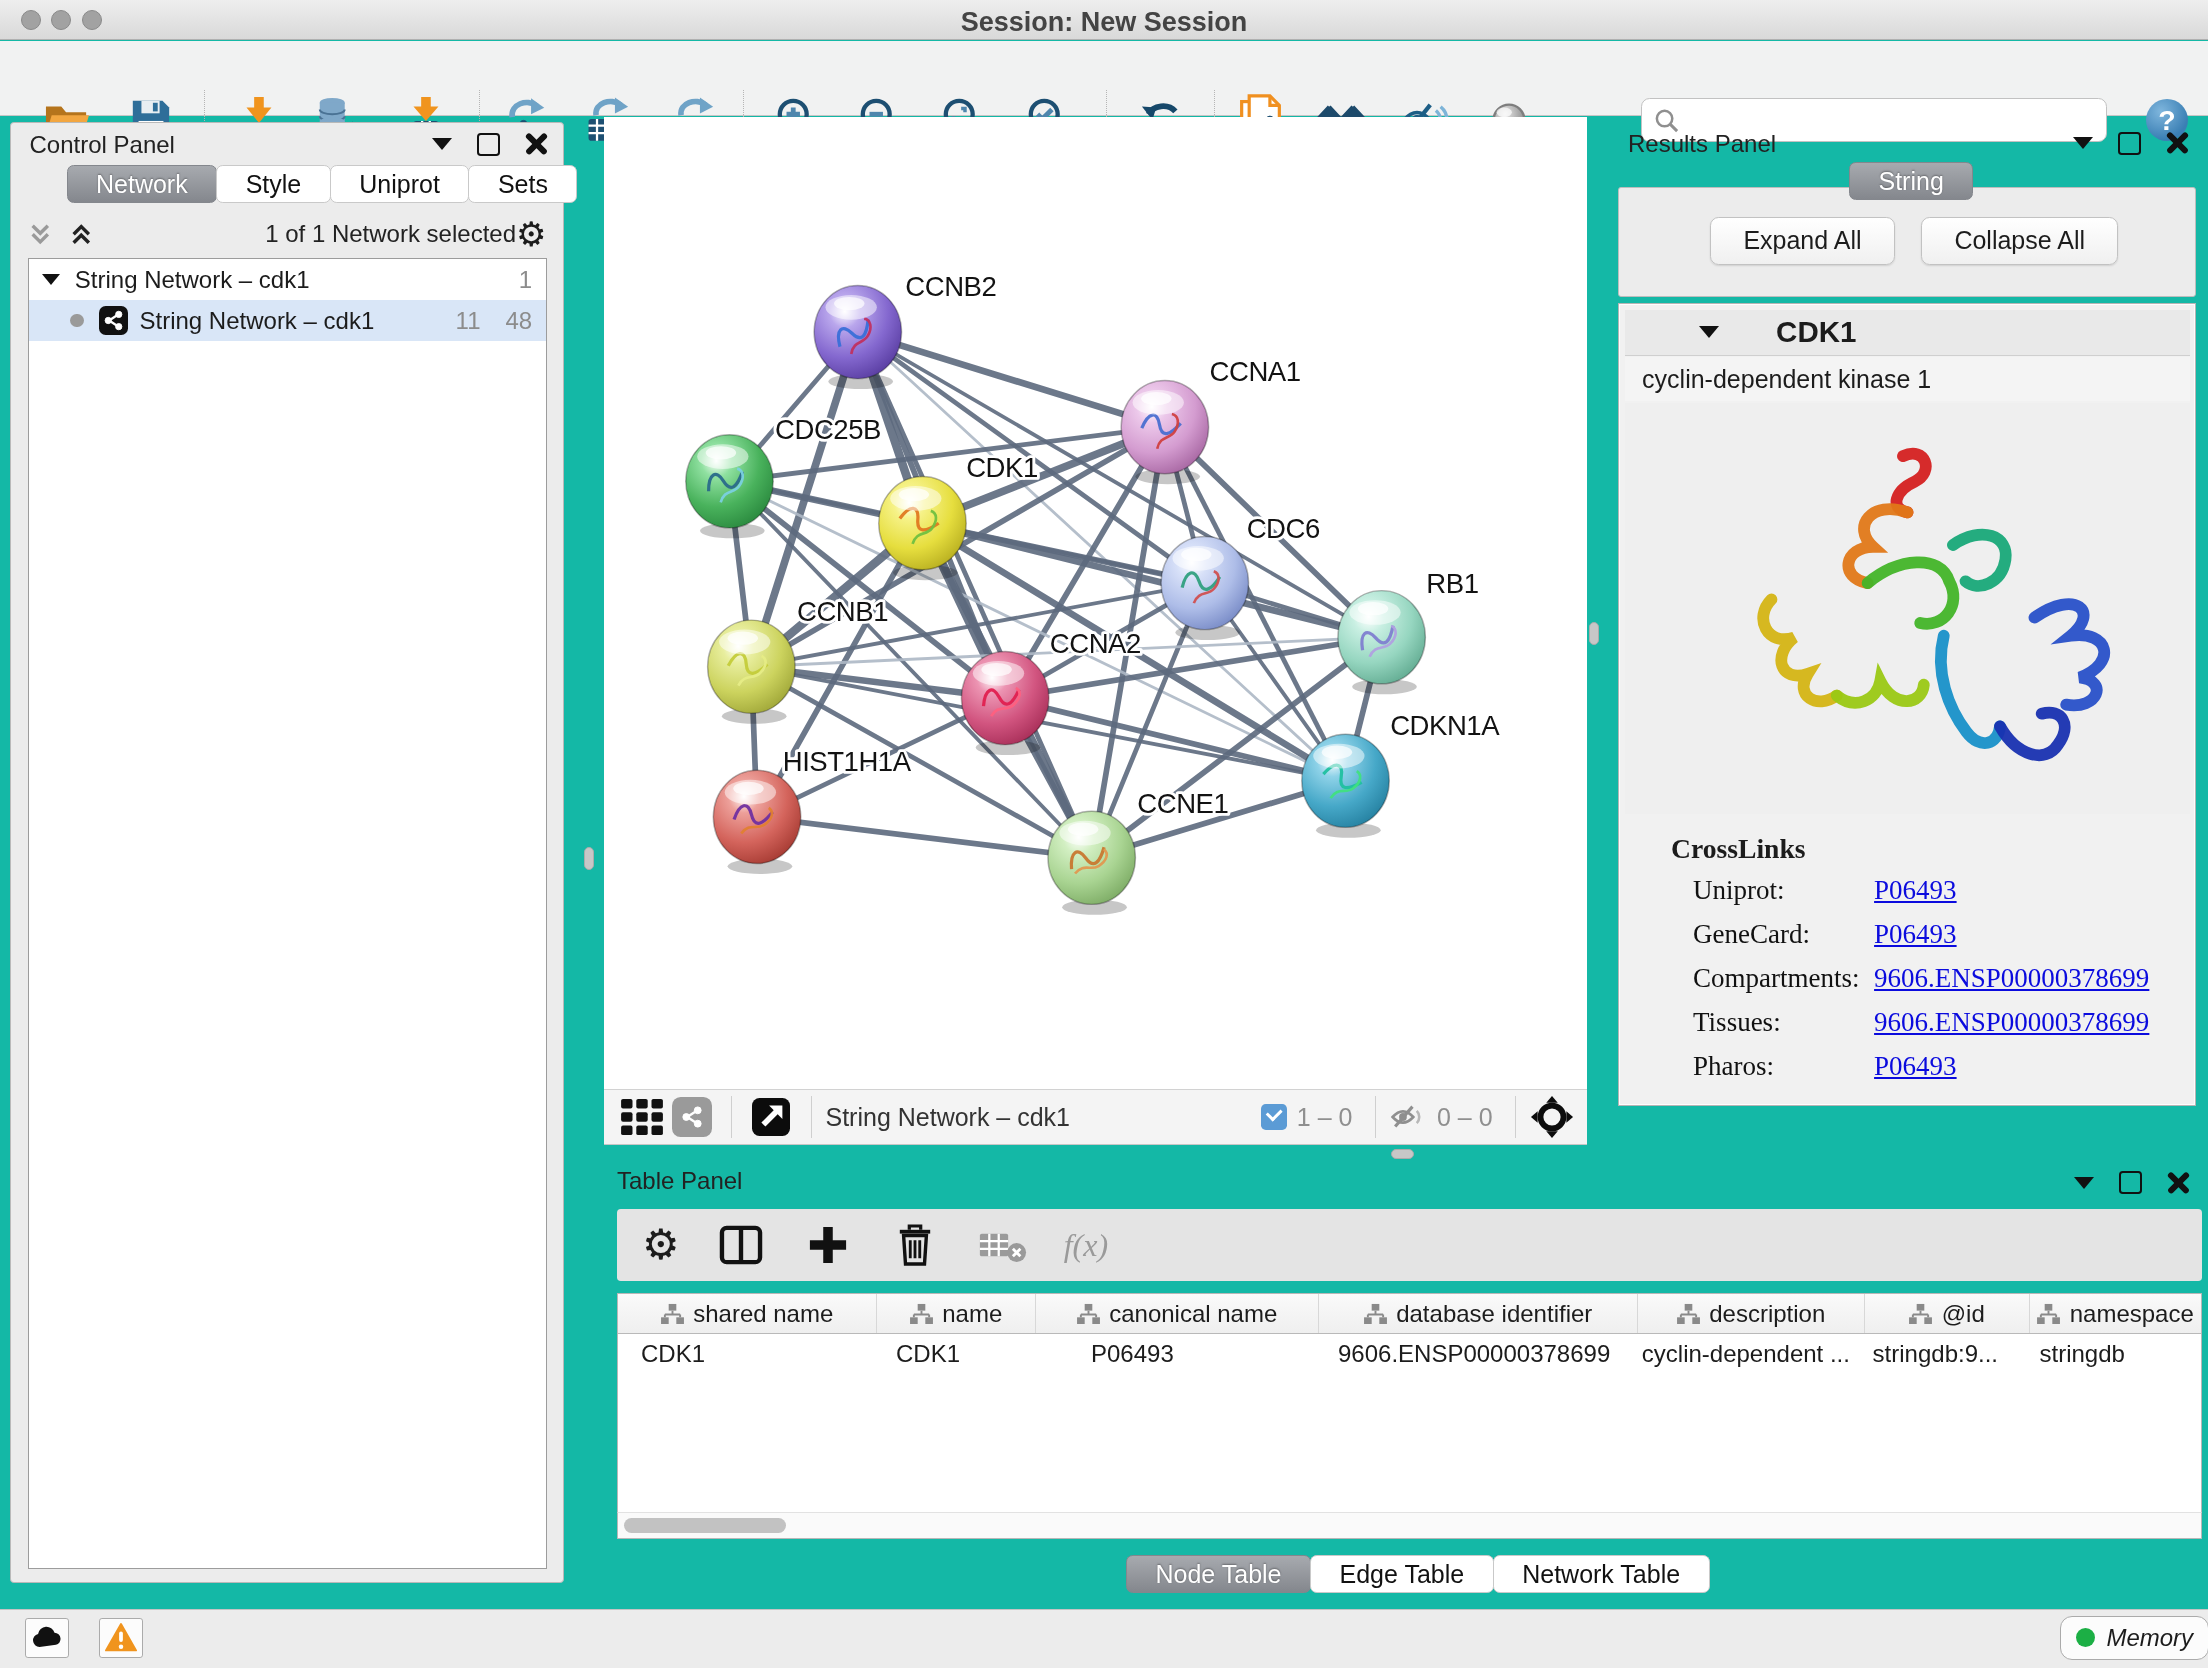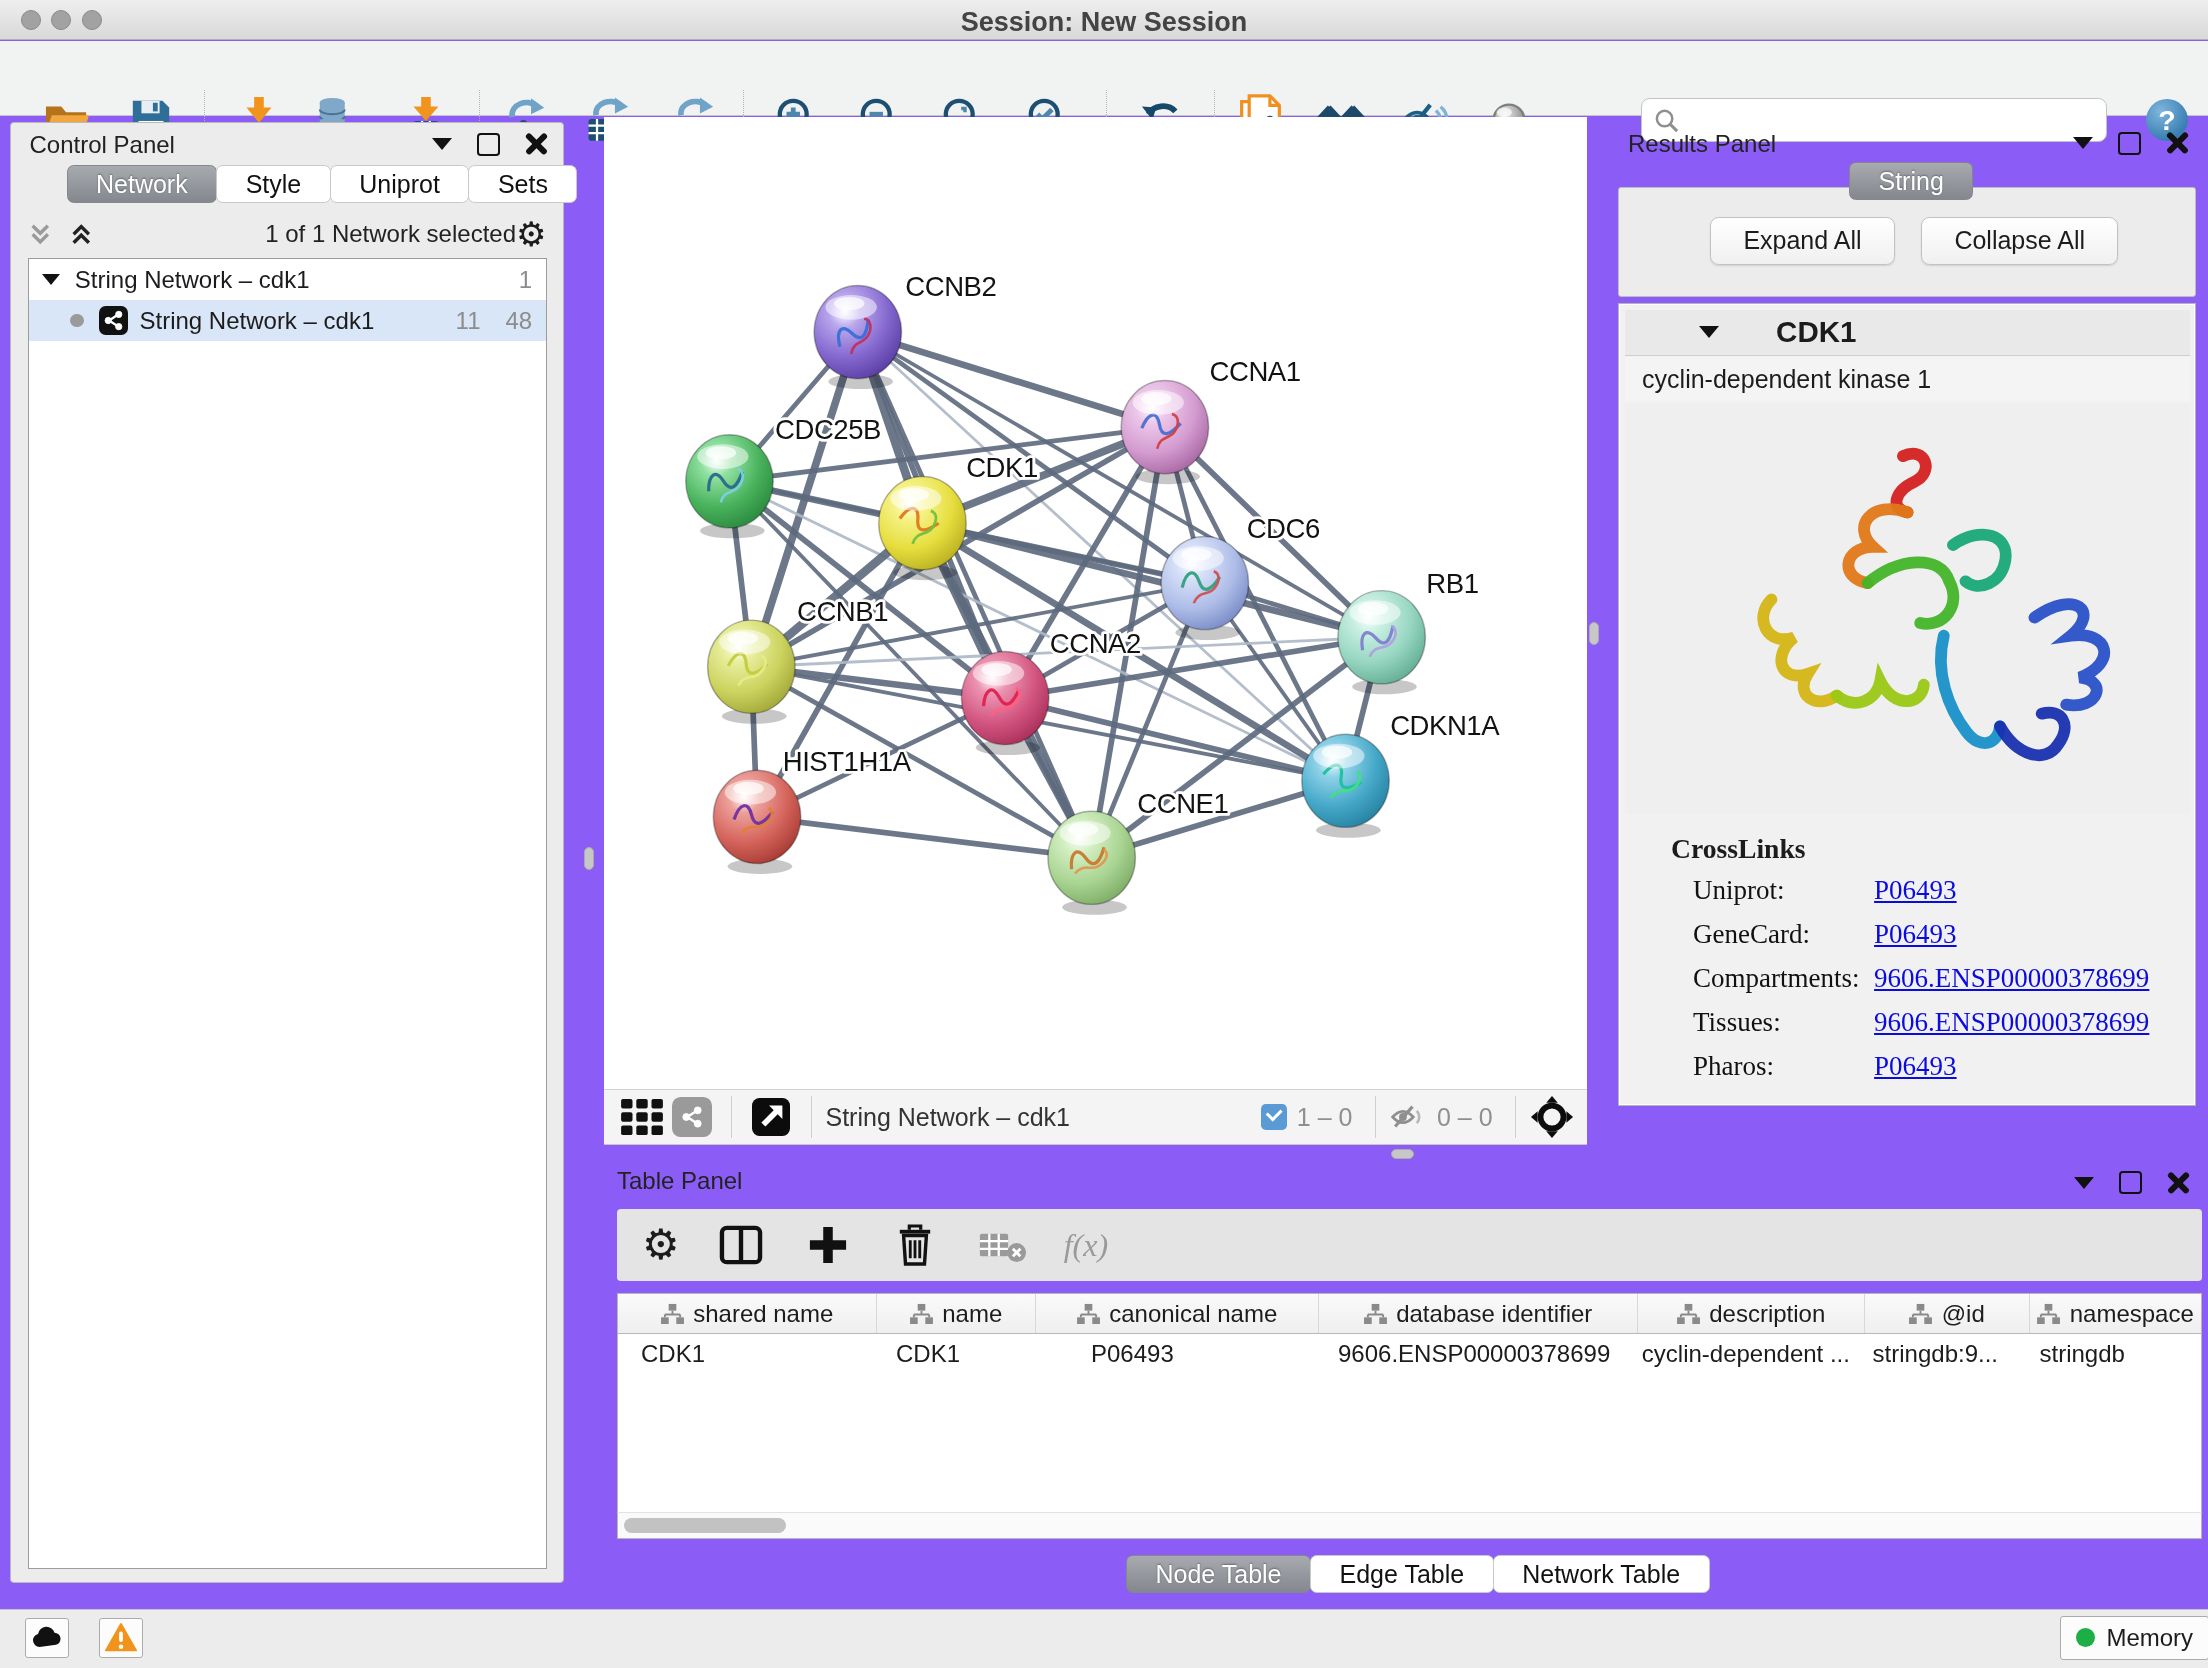--- a/index.html
+++ b/index.html
@@ -1,20 +1,20 @@
 <!DOCTYPE html>
 <html style="font-size:15px"><head>
 <meta charset="utf-8">
 <style>
   * { margin:0; padding:0; box-sizing:border-box; }
   html,body { background:#d8d8d8; }
   #app {
     position:relative; width:2208px; height:1668px;
     font-family:"Liberation Sans", sans-serif;
-    background:#8b5cf6; overflow:hidden;
+    background:#14b8a6; overflow:hidden;
     color:#1c1c1c;
   }
   .abs { position:absolute; }
 
   
   #titlebar { left:0; top:0; width:2208px; height:40px;
     background:linear-gradient(#eeeeee,#d9d9d9); border-bottom:1px solid #b0b0b0; }
   .traffic { width:20px; height:20px; border-radius:50%; background:#a2a2a2; border:1px solid #8a8a8a; top:9.5px; }
   #win-title { width:100%; text-align:center; top:6.7px; font-size:27px; color:#444; font-weight:bold; }
 
@@ -97,22 +97,22 @@
   .th { display:flex; align-items:center; justify-content:center; gap:9.5px; font-size:24px; color:#1c1c1c; border-right:1px solid #d8d8d8; overflow:hidden; white-space:nowrap; flex:none; }
   #tp-row { display:flex; height:40px; }
   .td { font-size:24px; display:flex; align-items:center; overflow:hidden; white-space:nowrap; flex:none; }
   #tp-scroll { left:46px; top:356px; width:1585px; height:27px; background:#fafafa; border:1px solid #b7b7b7; border-top:1px solid #e2e2e2; }
   #tp-thumb { left:5.7px; top:4.8px; width:162px; height:15px; border-radius:7.6px; background:#c2c2c2; }
   #tp-tabs { left:556px; top:399px; display:flex; }
 
   
   #statusbar { left:0px; top:1609px; width:2208px; height:59px; background:#ececec; border-top:1px solid #c4c4c4; }
   .sb-btn { top:7.6px; width:44px; height:40px; background:#fcfcfc; border:1px solid #ababab; border-radius:2.9px; display:flex; align-items:center; justify-content:center; }
-  #memory-btn { left:2060px; top:5.7px; height:44px; padding:4px 15px; background:#fcfcfc; border:1px solid #ababab; border-radius:3px;
-    display:flex; align-items:center; gap:11.4px; font-size:24px; }
+  #memory-btn { left:2060px; top:5.7px; height:44px; padding:4px 15px; background:#fcfcfc; border:1px solid #ababab; border-radius:12px;
+    display:flex; align-items:center; gap:11.4px; font-size:24px;font-style:italic; }
   #mem-dot { width:19px; height:19px; border-radius:50%; background:#1caf45; }
 </style>
 </head>
 <body>
 
 <div id="app">
 
   <svg width="0" height="0" style="position:absolute">
     <defs>
       <g id="share-glyph">

